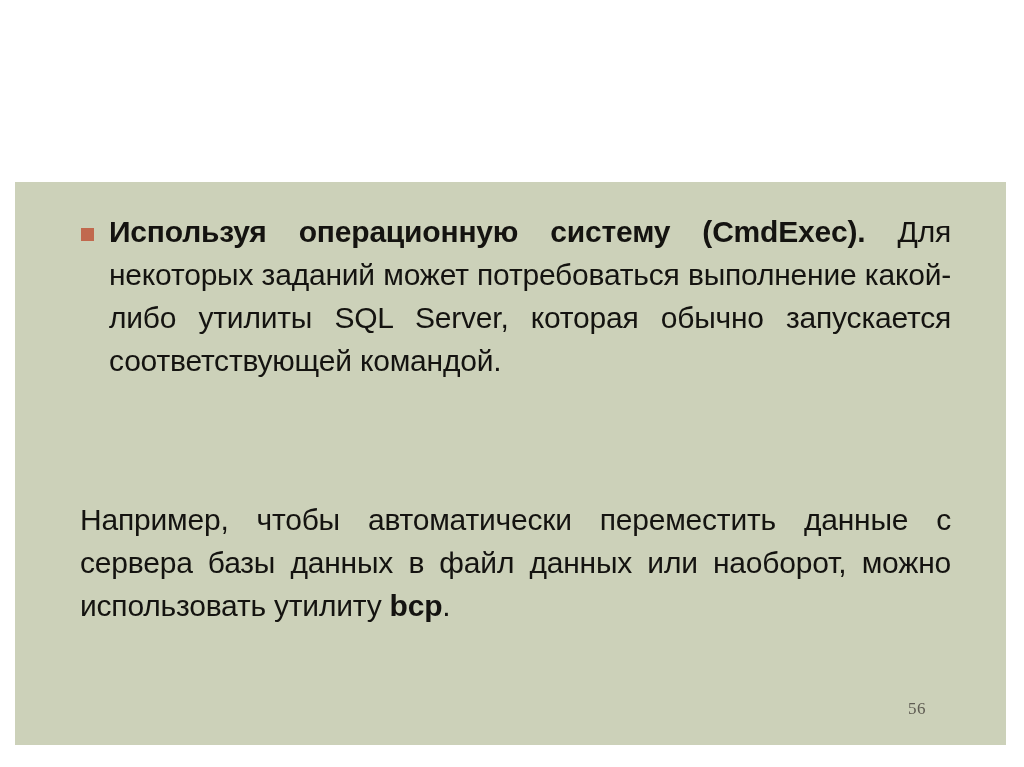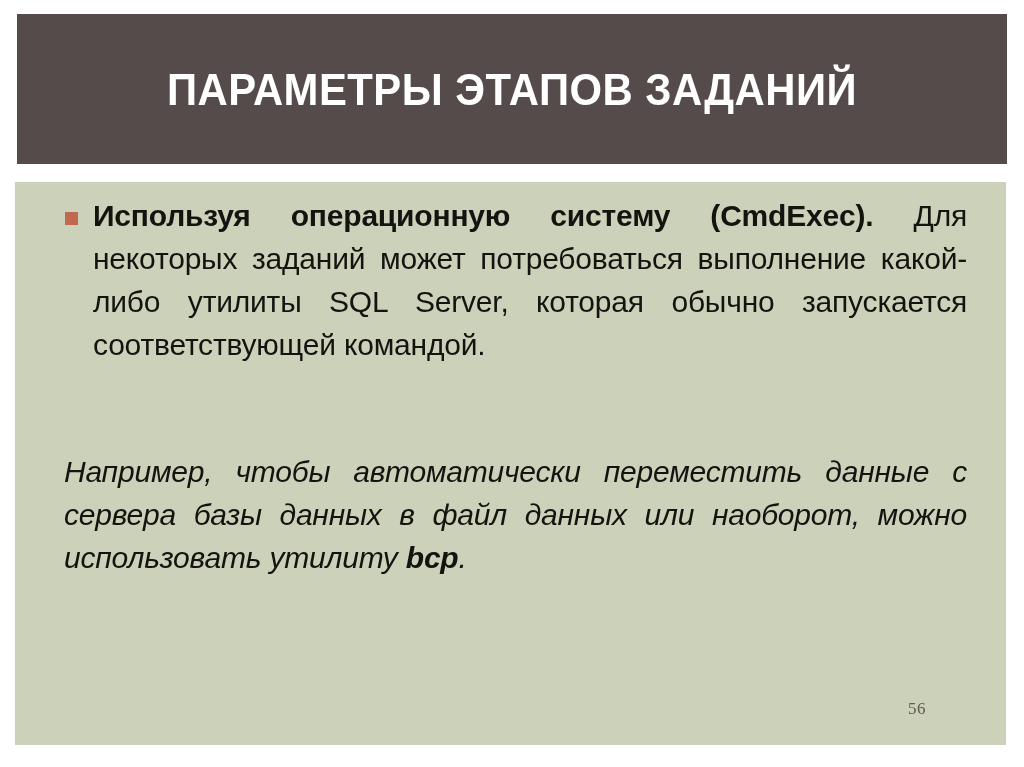--- a/index.html
+++ b/index.html
@@ -72,21 +72,21 @@
   }
 
   .para {
     position: relative;
     color: #141310;
     font-family: "Liberation Sans", sans-serif;
     font-size: 30px;
     line-height: 43px;
     text-align: justify;
     text-justify: inter-word;
-    margin: 0;
+    margin: 16px;
     letter-spacing: -0.2px;
   }
 
   .para-bulleted {
     padding-left: 43px;
   }
 
   .bullet-mark {
     position: absolute;
     left: 15px;
@@ -101,43 +101,39 @@
   .bold {
     font-weight: bold;
   }
 
   .para-gap {
     height: 84px;
   }
 
   .para-second {
     padding-left: 14px;
-    font-style: italic;
   }
 
   
   .page-number {
     position: absolute;
     right: 80px;
     bottom: 28px;
     color: #5E5B52;
     font-family: "Liberation Serif", serif;
     font-size: 17px;
     line-height: 1;
     letter-spacing: 0.5px;
   }
 </style>
 </head>
 <body>
 
 <div class="slide" style="background: rgb(255, 255, 255);">
 
-  <div class="title-band" style="background: rgb(84, 75, 74);">
-    <h1 class="slide-title" style="color: rgb(255, 255, 255);">ПАРАМЕТРЫ ЭТАПОВ ЗАДАНИЙ</h1>
-  </div>
 
   <div class="body-panel" style="background: rgb(204, 209, 185);">
 
     <div class="content">
 
       <p class="para para-bulleted" style="color: rgb(20, 19, 16);">
         <span class="bullet-mark" style="background: rgb(193, 105, 78);"></span><b>Используя операционную систему (CmdExec).</b><span> Для некоторых заданий может потребоваться выполнение какой-либо утилиты SQL Server, которая обычно запускается соответствующей командой.</span>
       </p>
 
       <div class="para-gap"></div>

